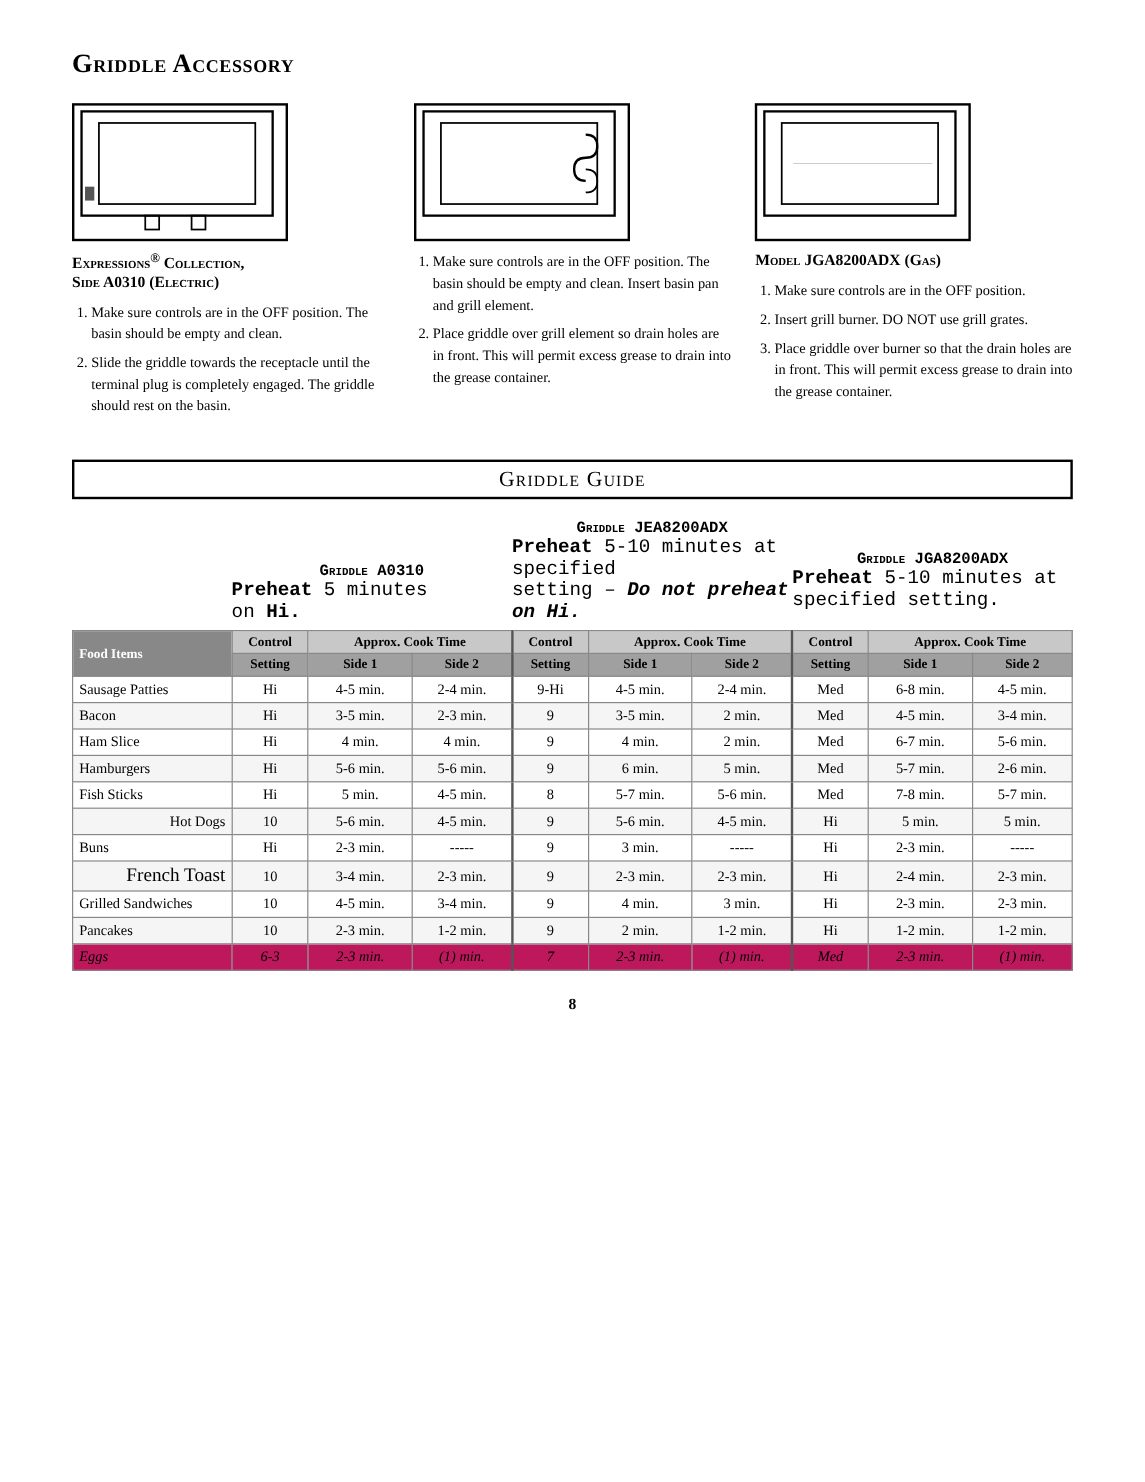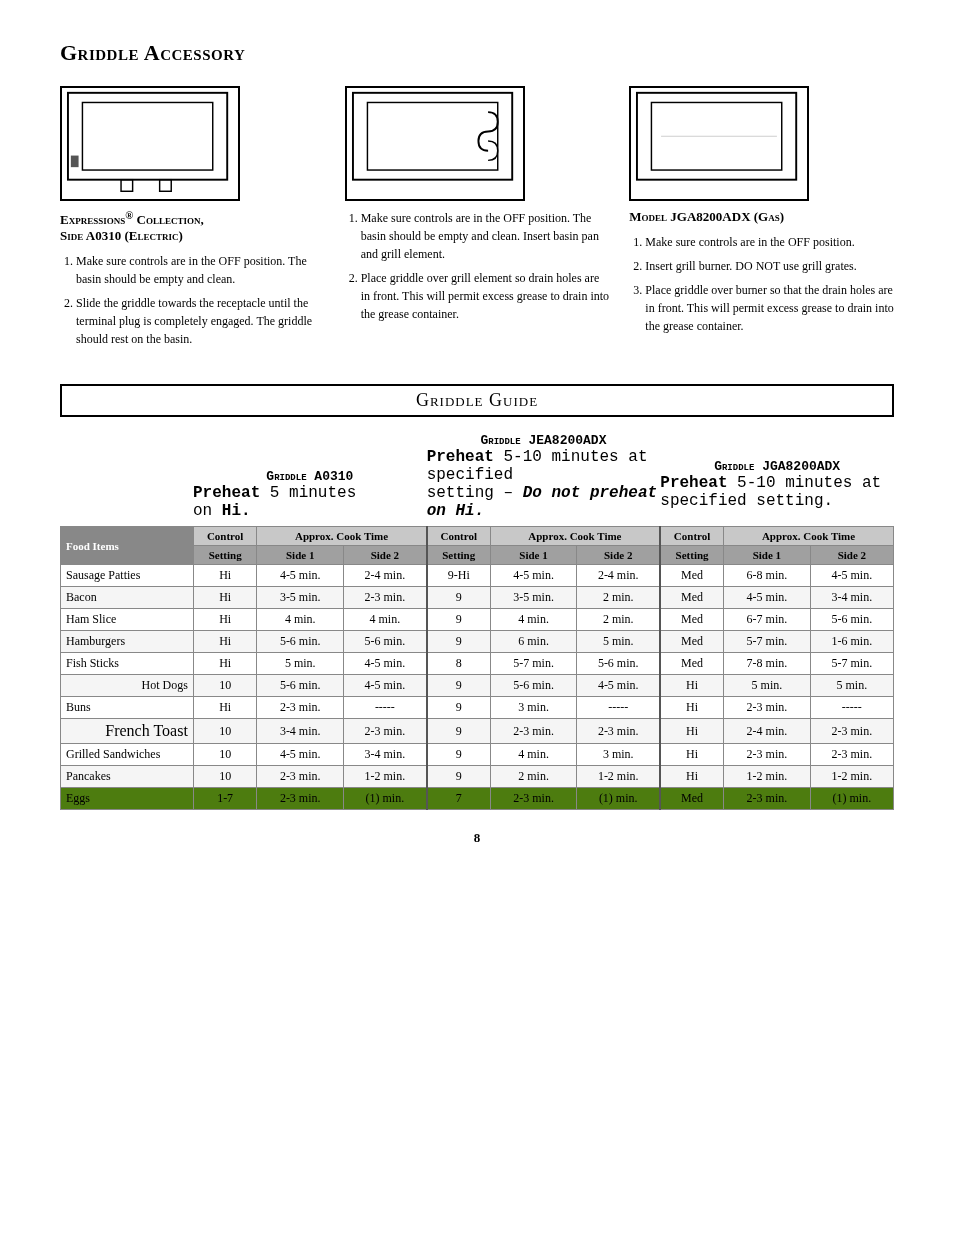--- a/index.html
+++ b/index.html
@@ -343,21 +343,21 @@
         <tr style="background: rgb(245, 245, 245);">
           <td style="text-align: left; font-size: 12px;">Hamburgers</td>
           <td style="">Hi</td>
           <td style="">5-6 min.</td>
           <td style="">5-6 min.</td>
           <td style="border-left: 2px solid rgb(85, 85, 85);">9</td>
           <td style="">6 min.</td>
           <td style="">5 min.</td>
           <td style="border-left: 2px solid rgb(85, 85, 85);">Med</td>
           <td style="">5-7 min.</td>
-          <td style="">1-6 min.</td>
+          <td style="">2-6 min.</td>
         </tr>
         <tr style="background: rgb(255, 255, 255);">
           <td style="text-align: left; font-size: 12px;">Fish Sticks</td>
           <td style="">Hi</td>
           <td style="">5 min.</td>
           <td style="">4-5 min.</td>
           <td style="border-left: 2px solid rgb(85, 85, 85);">8</td>
           <td style="">5-7 min.</td>
           <td style="">5-6 min.</td>
           <td style="border-left: 2px solid rgb(85, 85, 85);">Med</td>
@@ -417,23 +417,23 @@
           <td style="">10</td>
           <td style="">2-3 min.</td>
           <td style="">1-2 min.</td>
           <td style="border-left: 2px solid rgb(85, 85, 85);">9</td>
           <td style="">2 min.</td>
           <td style="">1-2 min.</td>
           <td style="border-left: 2px solid rgb(85, 85, 85);">Hi</td>
           <td style="">1-2 min.</td>
           <td style="">1-2 min.</td>
         </tr>
-        <tr style="background: #4d7c0f;">
+        <tr style="background: #be185d; font-style: italic;">
           <td style="text-align: left; font-size: 12px;">Eggs</td>
-          <td style="">1-7</td>
+          <td style="">6-3</td>
           <td style="">2-3 min.</td>
           <td style="">(1) min.</td>
           <td style="border-left: 2px solid rgb(85, 85, 85);">7</td>
           <td style="">2-3 min.</td>
           <td style="">(1) min.</td>
           <td style="border-left: 2px solid rgb(85, 85, 85);">Med</td>
           <td style="">2-3 min.</td>
           <td style="">(1) min.</td>
         </tr>
       </tbody>

